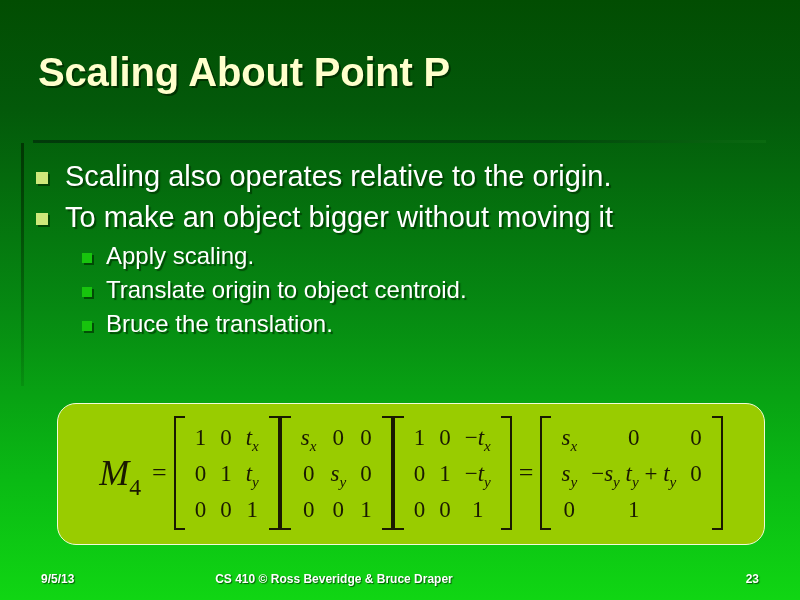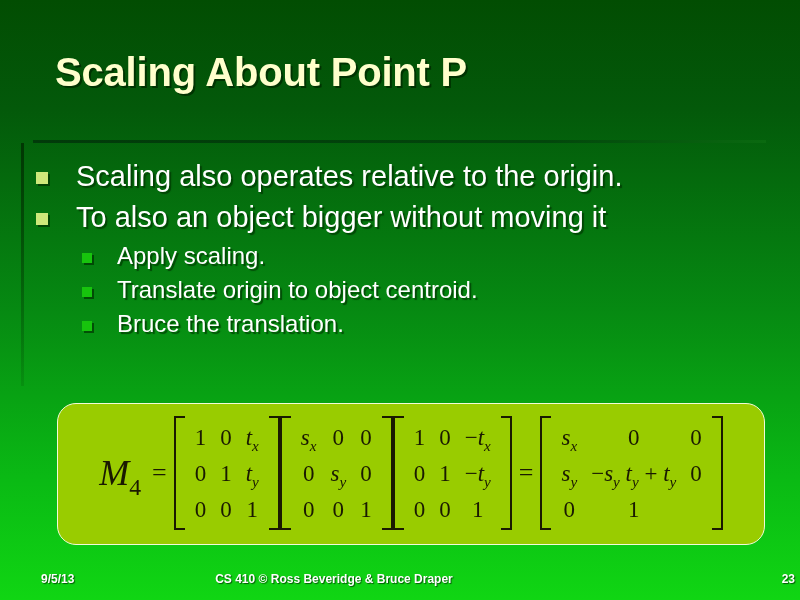--- a/index.html
+++ b/index.html
@@ -36,21 +36,20 @@
     position: absolute;
     left: 38px;
     top: 50px;
     width: 720px;
     font-size: 40px;
     font-weight: bold;
     color: #FFFFCC;
     letter-spacing: -0.2px;
     text-shadow: 2px 2px 0 rgba(0,45,0,0.85);
     white-space: nowrap;
-    margin-left: 17px;
   }
 
   
   #title-rule {
     position: absolute;
     left: 33px;
     top: 140px;
     width: 733px;
     height: 3px;
     background: linear-gradient(to right, #01380a 0%, #02450c 70%, #0a6a10 100%);
@@ -94,21 +93,21 @@
     box-shadow: 2px 2px 0 rgba(0,45,0,0.65);
   }
   .lvl2 .marker {
     width: 10px;
     height: 10px;
     background: #17C40D;
     margin-top: 10px;
     margin-right: 14px;
     box-shadow: 2px 2px 0 rgba(0,45,0,0.65);
   }
-  .bullet-text { white-space: nowrap; margin-left: 11px; }
+  .bullet-text { white-space: nowrap; }
 
   
   #equation-box {
     position: absolute;
     left: 57px;
     top: 403px;
     width: 708px;
     height: 142px;
     background: #99CC00;
     border: 1.5px solid #F2FAD8;
@@ -184,40 +183,40 @@
     position: absolute;
     top: 572px;
     font-size: 12px;
     font-weight: bold;
     color: #FFFFFF;
     text-shadow: 1px 1px 1px rgba(0,60,0,0.8);
     white-space: nowrap;
   }
   #footer-date  { left: 41px; }
   #footer-note  { left: 0; width: 668px; text-align: center; }
-  #footer-page  { left: 0; width: 759px; text-align: right; margin-left: 36px; }
+  #footer-page  { left: 0; width: 759px; text-align: right; }
 </style>
 </head>
 <body>
 
 <div id="slide">
 
   <div id="accent-bar"></div>
 
   <div id="title">Scaling About Point P</div>
   <div id="title-rule"></div>
 
   <div id="body">
       <div class="bullet-row lvl1">
         <span class="marker"></span>
         <span class="bullet-text">Scaling also operates relative to the origin.</span>
       </div>
       <div class="bullet-row lvl1">
         <span class="marker"></span>
-        <span class="bullet-text">To also an object bigger without moving it</span>
+        <span class="bullet-text">To make an object bigger without moving it</span>
       </div>
       <div class="bullet-row lvl2">
         <span class="marker"></span>
         <span class="bullet-text">Apply scaling.</span>
       </div>
       <div class="bullet-row lvl2">
         <span class="marker"></span>
         <span class="bullet-text">Translate origin to object centroid.</span>
       </div>
       <div class="bullet-row lvl2">

